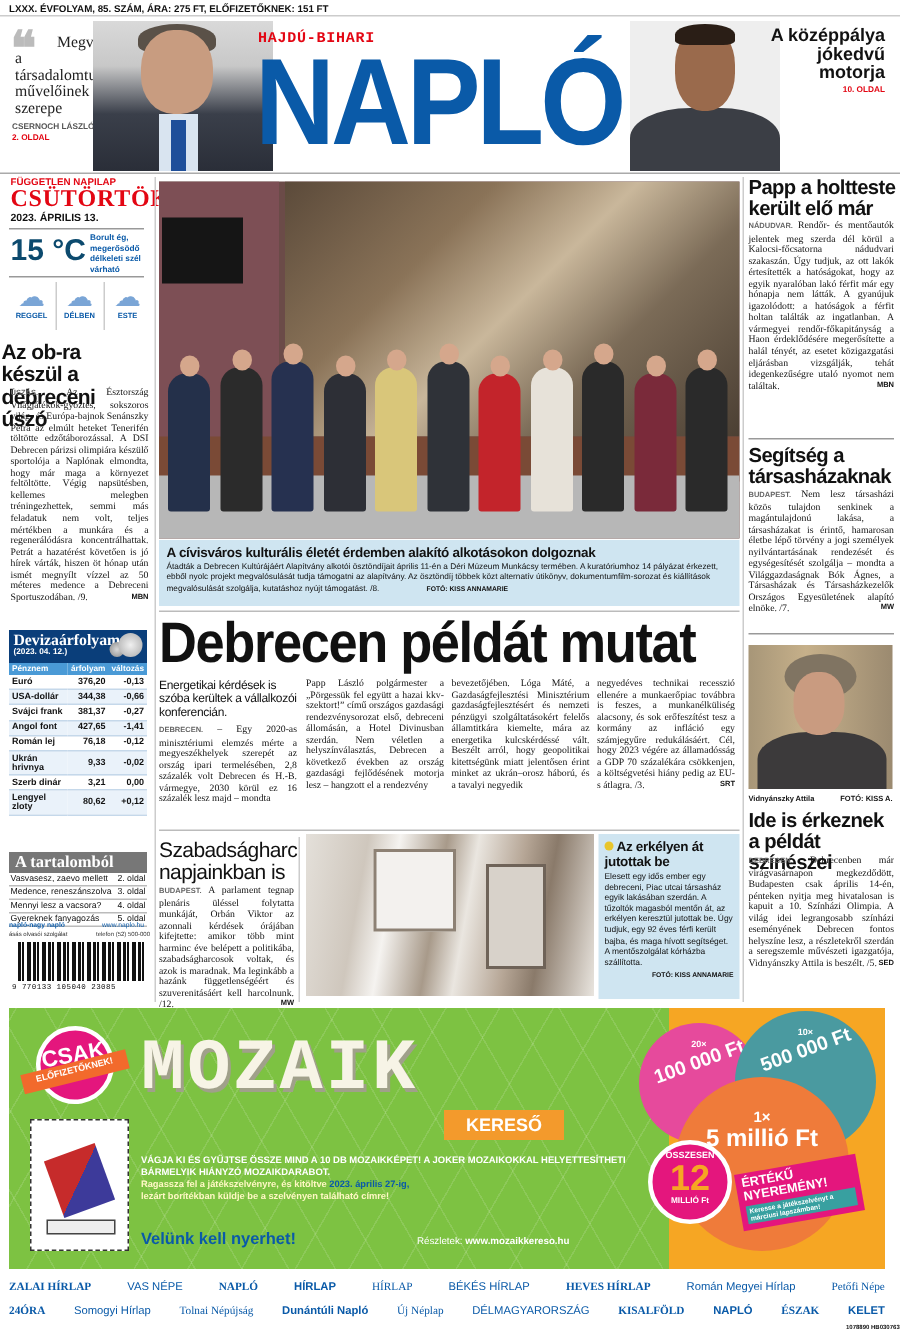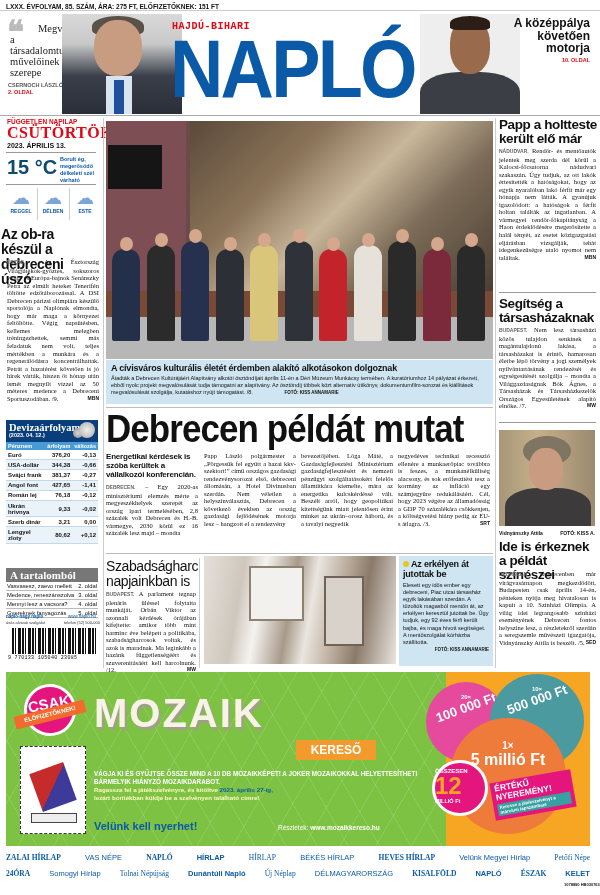--- a/index.html
+++ b/index.html
@@ -81,21 +81,21 @@
 #mp-stage{position:absolute;left:0;top:170px;width:387px;height:30px;background:#7a4a36}
 .person{position:absolute;bottom:18px;width:28px;border-radius:12px 12px 2px 2px}
 .person .hd{position:absolute;top:-12px;left:8px;width:13px;height:14px;border-radius:50%;background:#d5a78c}
 #caption-box{left:106px;top:360px;width:387px;height:44px;background:#cfe5f1;padding:3px 5px}
 #caption-title{font-size:9px;font-weight:bold;font-family:"Liberation Sans",sans-serif;letter-spacing:-0.2px}
 #caption-text{font-size:5.5px;line-height:7.2px;font-family:"Liberation Sans",sans-serif;margin-top:2px}
 #caption-photo{font-size:4.5px;font-weight:bold;margin-left:30px}
 
 #hl-line{left:106px;top:407px;width:387px;height:1px;background:#bbb}
 #main-headline{left:106px;top:406px;width:387px;font-size:38px;line-height:46px;font-weight:900;font-family:"Liberation Sans",sans-serif;letter-spacing:-1px;transform:scaleX(0.92);transform-origin:left;white-space:nowrap}
-#lead{left:106px;top:452px;width:92px;font-size:8px;line-height:9px;font-weight:bold;font-family:"Liberation Sans",sans-serif;letter-spacing:-0.2px}
+#lead{left:106px;top:452px;width:92px;font-size:8px;line-height:9px;font-weight:normal;font-family:"Liberation Sans",sans-serif;letter-spacing:-0.2px}
 .col{position:absolute;top:452px;width:92px}
 #col1-body{left:106px;top:483px;width:92px}
 #col2{left:204px}
 #col3{left:301px}
 #col4{left:398px}
 #sep-under-main{left:106px;top:553px;width:387px;height:1px;background:#bbb}
 
 #free-title{left:106px;top:559px;width:92px;font-size:14px;line-height:15px;font-family:"Liberation Sans",sans-serif;letter-spacing:-0.4px}
 #free-body{left:106px;top:590px;width:90px}
 #vsep-mid{left:199px;top:558px;height:110px}
@@ -124,37 +124,37 @@
 
 #ad{left:6px;top:672px;width:584px;height:174px;background:#7dc242;overflow:hidden}
 #ad-pattern{position:absolute;left:0;top:0;width:100%;height:100%;background:repeating-linear-gradient(60deg,transparent 0 26px,rgba(255,255,255,0.12) 26px 27px),repeating-linear-gradient(-60deg,transparent 0 30px,rgba(255,255,255,0.12) 30px 31px)}
 #ad-orange{position:absolute;left:440px;top:0;width:144px;height:174px;background:#f6a623}
 #csak{position:absolute;left:18px;top:12px;width:52px;height:52px;border-radius:50%;background:#e4167d;border:3px solid #fff;color:#fff;text-align:center;transform:rotate(-10deg)}
 #csak-big{font-size:15px;font-weight:bold;font-family:"Liberation Sans",sans-serif;line-height:34px}
 #csak-ribbon{position:absolute;left:8px;top:36px;width:72px;height:13px;background:#f26a2c;color:#fff;font-size:6px;font-weight:bold;font-family:"Liberation Sans",sans-serif;text-align:center;line-height:13px;transform:rotate(-14deg)}
 #joker{position:absolute;left:14px;top:74px;width:66px;height:88px;background:#fff;border:1px dashed #333}
 #joker .j1{position:absolute;left:14px;top:20px;width:36px;height:40px;background:linear-gradient(135deg,#c62b2b 0 50%,#3d3a9a 50% 100%);transform:rotate(-20deg)}
 #joker .j2{position:absolute;left:10px;top:66px;width:46px;height:10px;border:1px solid #444;background:#eee}
-#mozaik-logo{position:absolute;left:88px;top:6px;font-size:40px;font-weight:900;color:#f7f4e6;font-family:Liberation Sans, sans-serif;letter-spacing:2px;text-shadow:2px 3px 0 #a0a08a;line-height:70px}
+#mozaik-logo{position:absolute;left:88px;top:6px;font-size:48px;font-weight:900;color:#f7f4e6;font-family:Liberation Mono, monospace;letter-spacing:2px;text-shadow:2px 3px 0 #a0a08a;line-height:70px}
 #kereso{position:absolute;left:290px;top:68px;width:80px;height:20px;background:#f39a2c;color:#fff;font-size:12px;font-weight:bold;text-align:center;font-family:"Liberation Sans",sans-serif;line-height:20px}
 #ad-text1{position:absolute;left:88px;top:98px;width:340px;font-size:6.3px;line-height:8px;color:#fff;font-weight:bold;font-family:"Liberation Sans",sans-serif}
 #ad-text2{position:absolute;left:88px;top:114px;width:340px;font-size:6.2px;line-height:8px;color:#fff8c4;font-weight:bold;font-family:"Liberation Sans",sans-serif}
 #ad-text2 .hl{color:#0a5aa8}
 #ad-slogan{position:absolute;left:88px;top:148px;font-size:11px;color:#0a5aa8;font-weight:bold;font-family:"Liberation Sans",sans-serif}
 #ad-url{position:absolute;left:272px;top:152px;font-size:6.5px;color:#fff;font-family:"Liberation Sans",sans-serif}
 #ad-url b{font-weight:bold}
 .prize{position:absolute;border-radius:50%;color:#fff;text-align:center;font-family:"Liberation Sans",sans-serif;font-weight:bold}
 #p-100k{left:420px;top:10px;width:80px;height:80px;background:#e64a9c}
 #p-500k{left:484px;top:2px;width:94px;height:94px;background:#4a9aa0}
 #p-5m{left:444px;top:46px;width:116px;height:116px;background:#ef7b3a}
 .prize .count{font-size:6px;margin-top:12px}
 .prize .amt{font-size:13px;transform:rotate(-20deg)}
 #p-5m .count{font-size:10px;margin-top:22px}
 #p-5m .amt{font-size:16px;transform:none}
-#total{position:absolute;left:426px;top:88px;width:56px;height:56px;border-radius:50%;background:#e4167d;border:3px solid #fff;color:#fff;font-family:"Liberation Sans",sans-serif;font-weight:bold}
+#total{position:absolute;left:426px;top:88px;width:56px;height:56px;border-radius:50%;background:#e4167d;border:3px solid #fff;color:#fff;text-align:center;font-family:"Liberation Sans",sans-serif;font-weight:bold}
 #total-lbl{font-size:6px;margin-top:5px}
 #total-num{font-size:24px;line-height:24px;color:#f6a623}
 #total-unit{font-size:5.5px}
 #valuable{position:absolute;left:486px;top:104px;width:82px;height:38px;background:#e4167d;color:#fff;font-family:"Liberation Sans",sans-serif;font-weight:bold;transform:rotate(-10deg);padding:2px 4px}
 #valuable-t{font-size:8.5px;line-height:9px}
 #valuable-s{font-size:4.5px;background:#38a0a0;margin-top:2px;padding:1px 2px}
 
 #pubs{left:6px;top:850px;width:584px;font-size:7.5px;color:#0a5aa8;font-family:"Liberation Serif",serif}
 .pub-row{display:flex;justify-content:space-between;align-items:baseline;line-height:16px}
 .pub{white-space:nowrap}
@@ -177,21 +177,21 @@
     <div class="shirt"></div>
     <div class="tie"></div>
 </div>
 <div class="abs" id="brand-sub">HAJDÚ-BIHARI</div>
 <div class="abs" id="brand">NAPLÓ</div>
 <div class="abs" id="photo-man2">
   <div class="body"></div>
     <div class="face"></div>
     <div class="hair"></div>
 </div>
-<div class="abs" id="sport-title">A középpálya követően motorja</div>
+<div class="abs" id="sport-title">A középpálya jókedvű motorja</div>
 <div class="abs" id="sport-page">10. OLDAL</div>
 <div class="abs" id="mast-bottom"></div>
 
 <div class="abs" id="free-label">FÜGGETLEN NAPILAP</div>
 <div class="abs" id="day">CSÜTÖRTÖK</div>
 <div class="abs" id="date">2023. ÁPRILIS 13.</div>
 <div class="abs" id="weather-line1"></div>
 <div class="abs" id="temp">15 °C</div>
 <div class="abs" id="forecast">Borult ég, megerősödő délkeleti szél várható</div>
 <div class="abs" id="weather-line2"></div>
@@ -473,21 +473,21 @@
 
 <div class="abs" id="pubs">
   <div class="pub-row" id="pub-row1">
       <span class="pub b">ZALAI HÍRLAP</span>
       <span class="pub s">VAS NÉPE</span>
       <span class="pub b">NAPLÓ</span>
       <span class="pub b s">HÍRLAP</span>
       <span class="pub">HÍRLAP</span>
       <span class="pub s">BÉKÉS HÍRLAP</span>
       <span class="pub b">HEVES HÍRLAP</span>
-      <span class="pub s">Velünk Megyei Hírlap</span>
+      <span class="pub s">Román Megyei Hírlap</span>
       <span class="pub">Petőfi Népe</span>
     </div>
   <div class="pub-row" id="pub-row2">
       <span class="pub b">24ÓRA</span>
       <span class="pub s">Somogyi Hírlap</span>
       <span class="pub">Tolnai Népújság</span>
       <span class="pub b s">Dunántúli Napló</span>
       <span class="pub">Új Néplap</span>
       <span class="pub s">DÉLMAGYARORSZÁG</span>
       <span class="pub b">KISALFÖLD</span>

